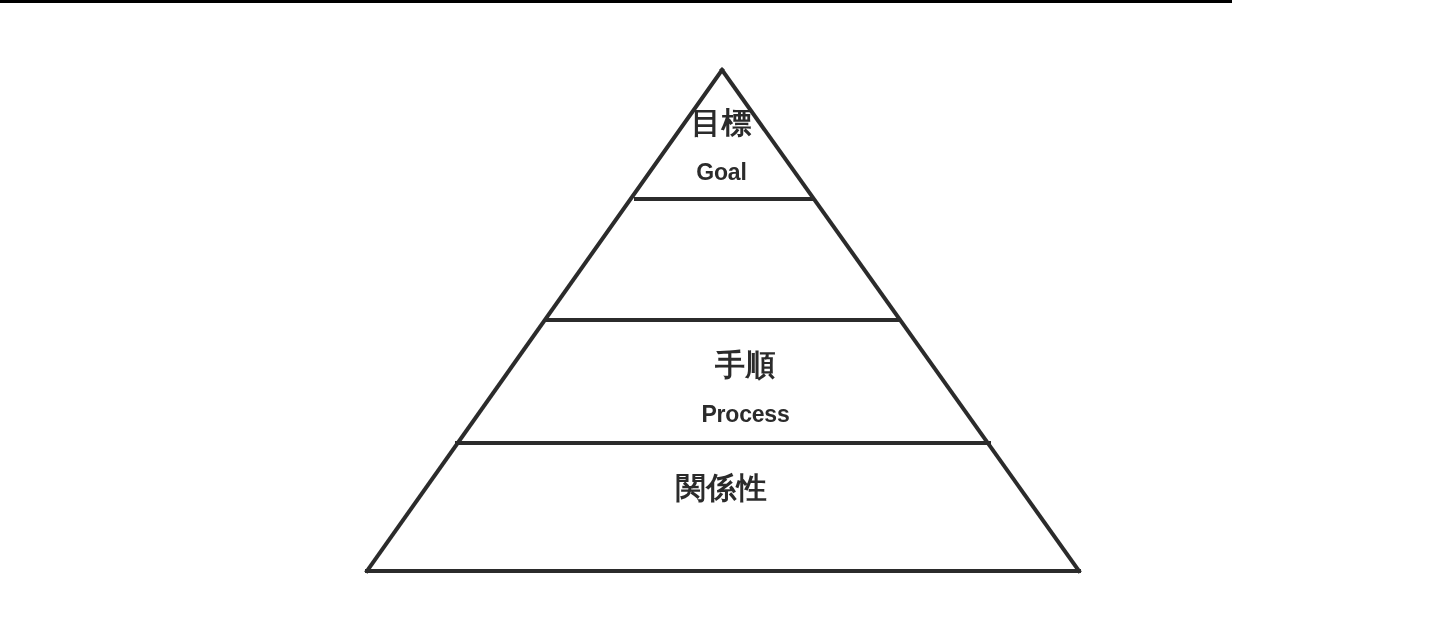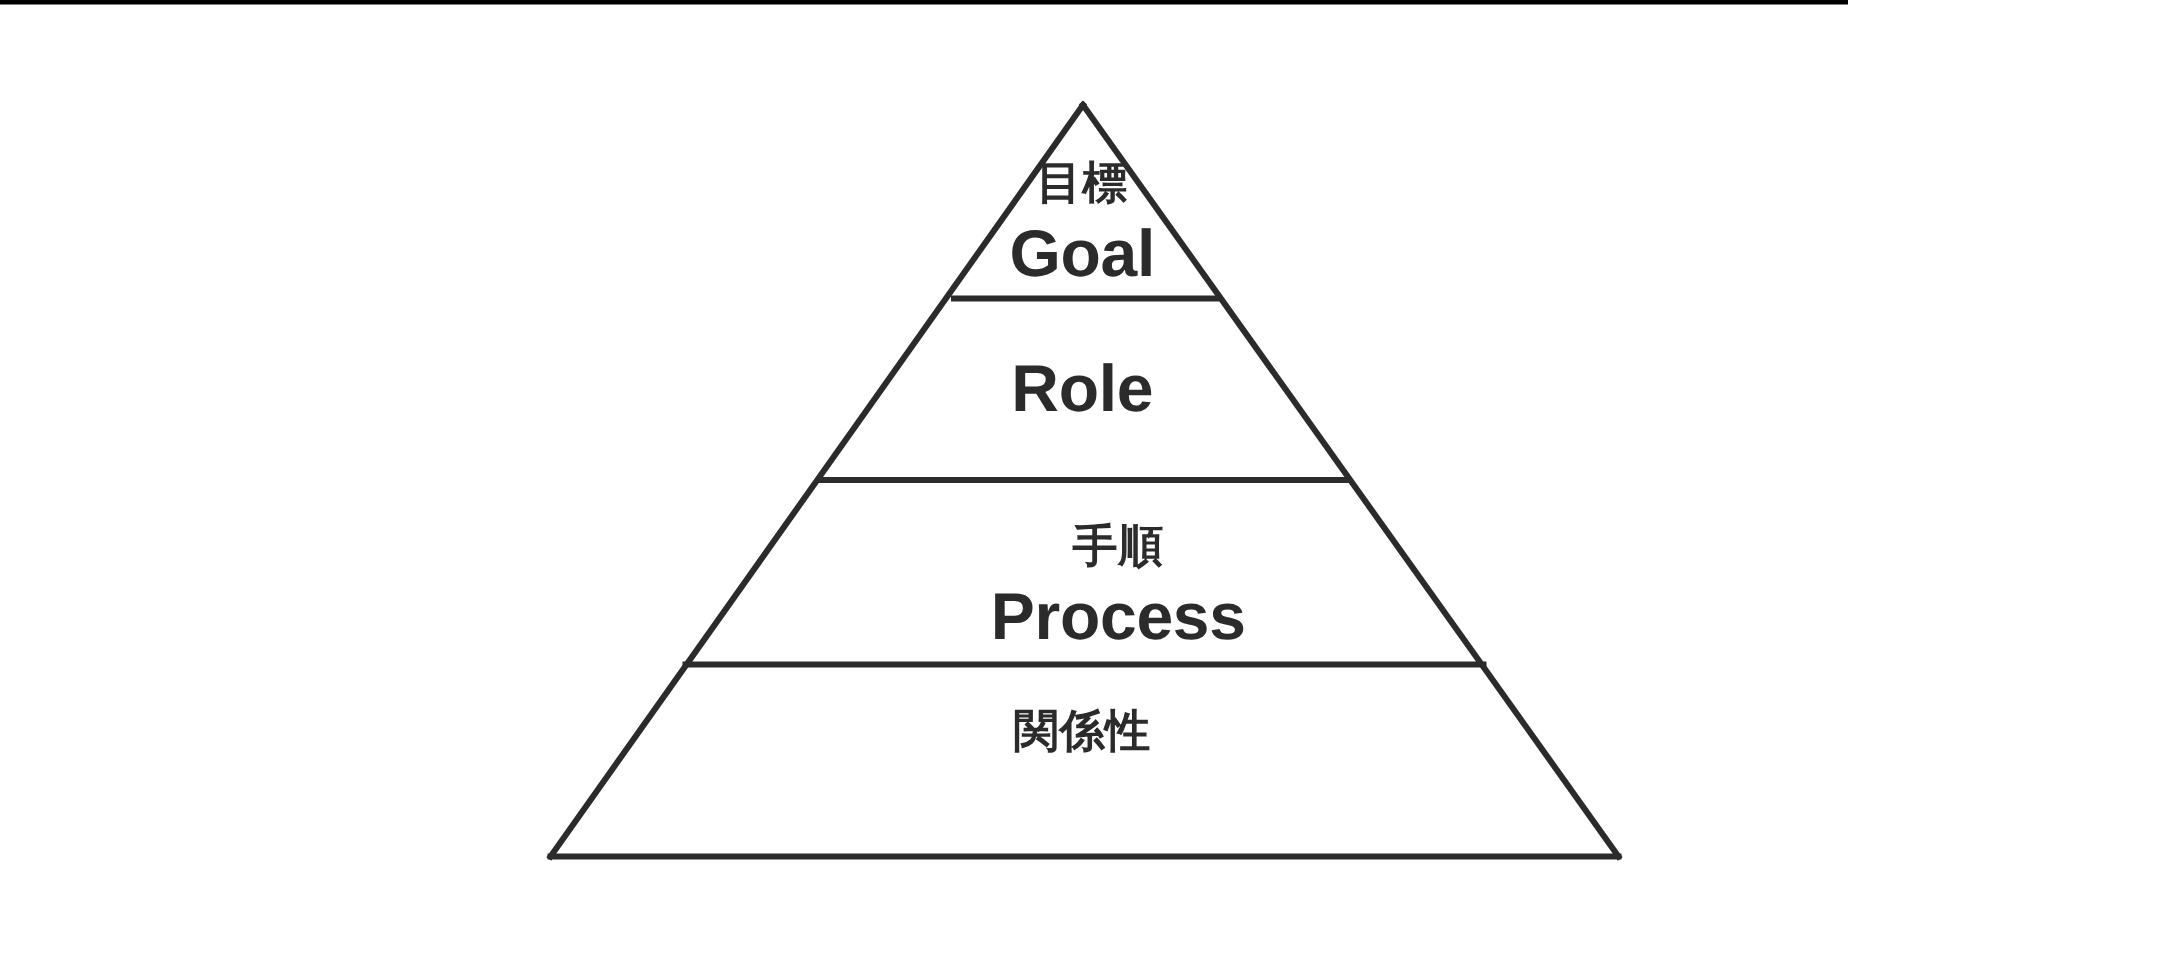--- a/index.html
+++ b/index.html
@@ -43,23 +43,23 @@
     -webkit-font-smoothing: antialiased;
   }
   .tier-label .jp {
     display: block;
     font-size: 30px;
     font-weight: 700;
     letter-spacing: 0.5px;
   }
   .tier-label .en {
     display: block;
-    font-size: 44px;
+    font-size: 23px;
     font-weight: 700;
-    margin-top: 10px;
+    margin-top: 23px;
     letter-spacing: -0.2px;
   }
   #tier-goal        { top: 108px; }
   #tier-role        { top: 228px; }
   #tier-process     { top: 350px; padding-left: 24px; }
   #tier-interaction { top: 473px; }
 </style>
 </head>
 <body>
 
@@ -81,21 +81,20 @@
 
     <line x1="457" y1="443" x2="989" y2="443" stroke="#2b2b2b" stroke-width="4" stroke-linecap="square"></line>
   </svg>
 
   <div class="tier-label" id="tier-goal">
     <span class="jp">目標</span>
     <span class="en">Goal</span>
   </div>
 
   <div class="tier-label" id="tier-role">
-    <span class="en">Role</span>
   </div>
 
   <div class="tier-label" id="tier-process">
     <span class="jp">手順</span>
     <span class="en">Process</span>
   </div>
 
   <div class="tier-label" id="tier-interaction">
     <span class="jp">関係性</span>
   </div>

